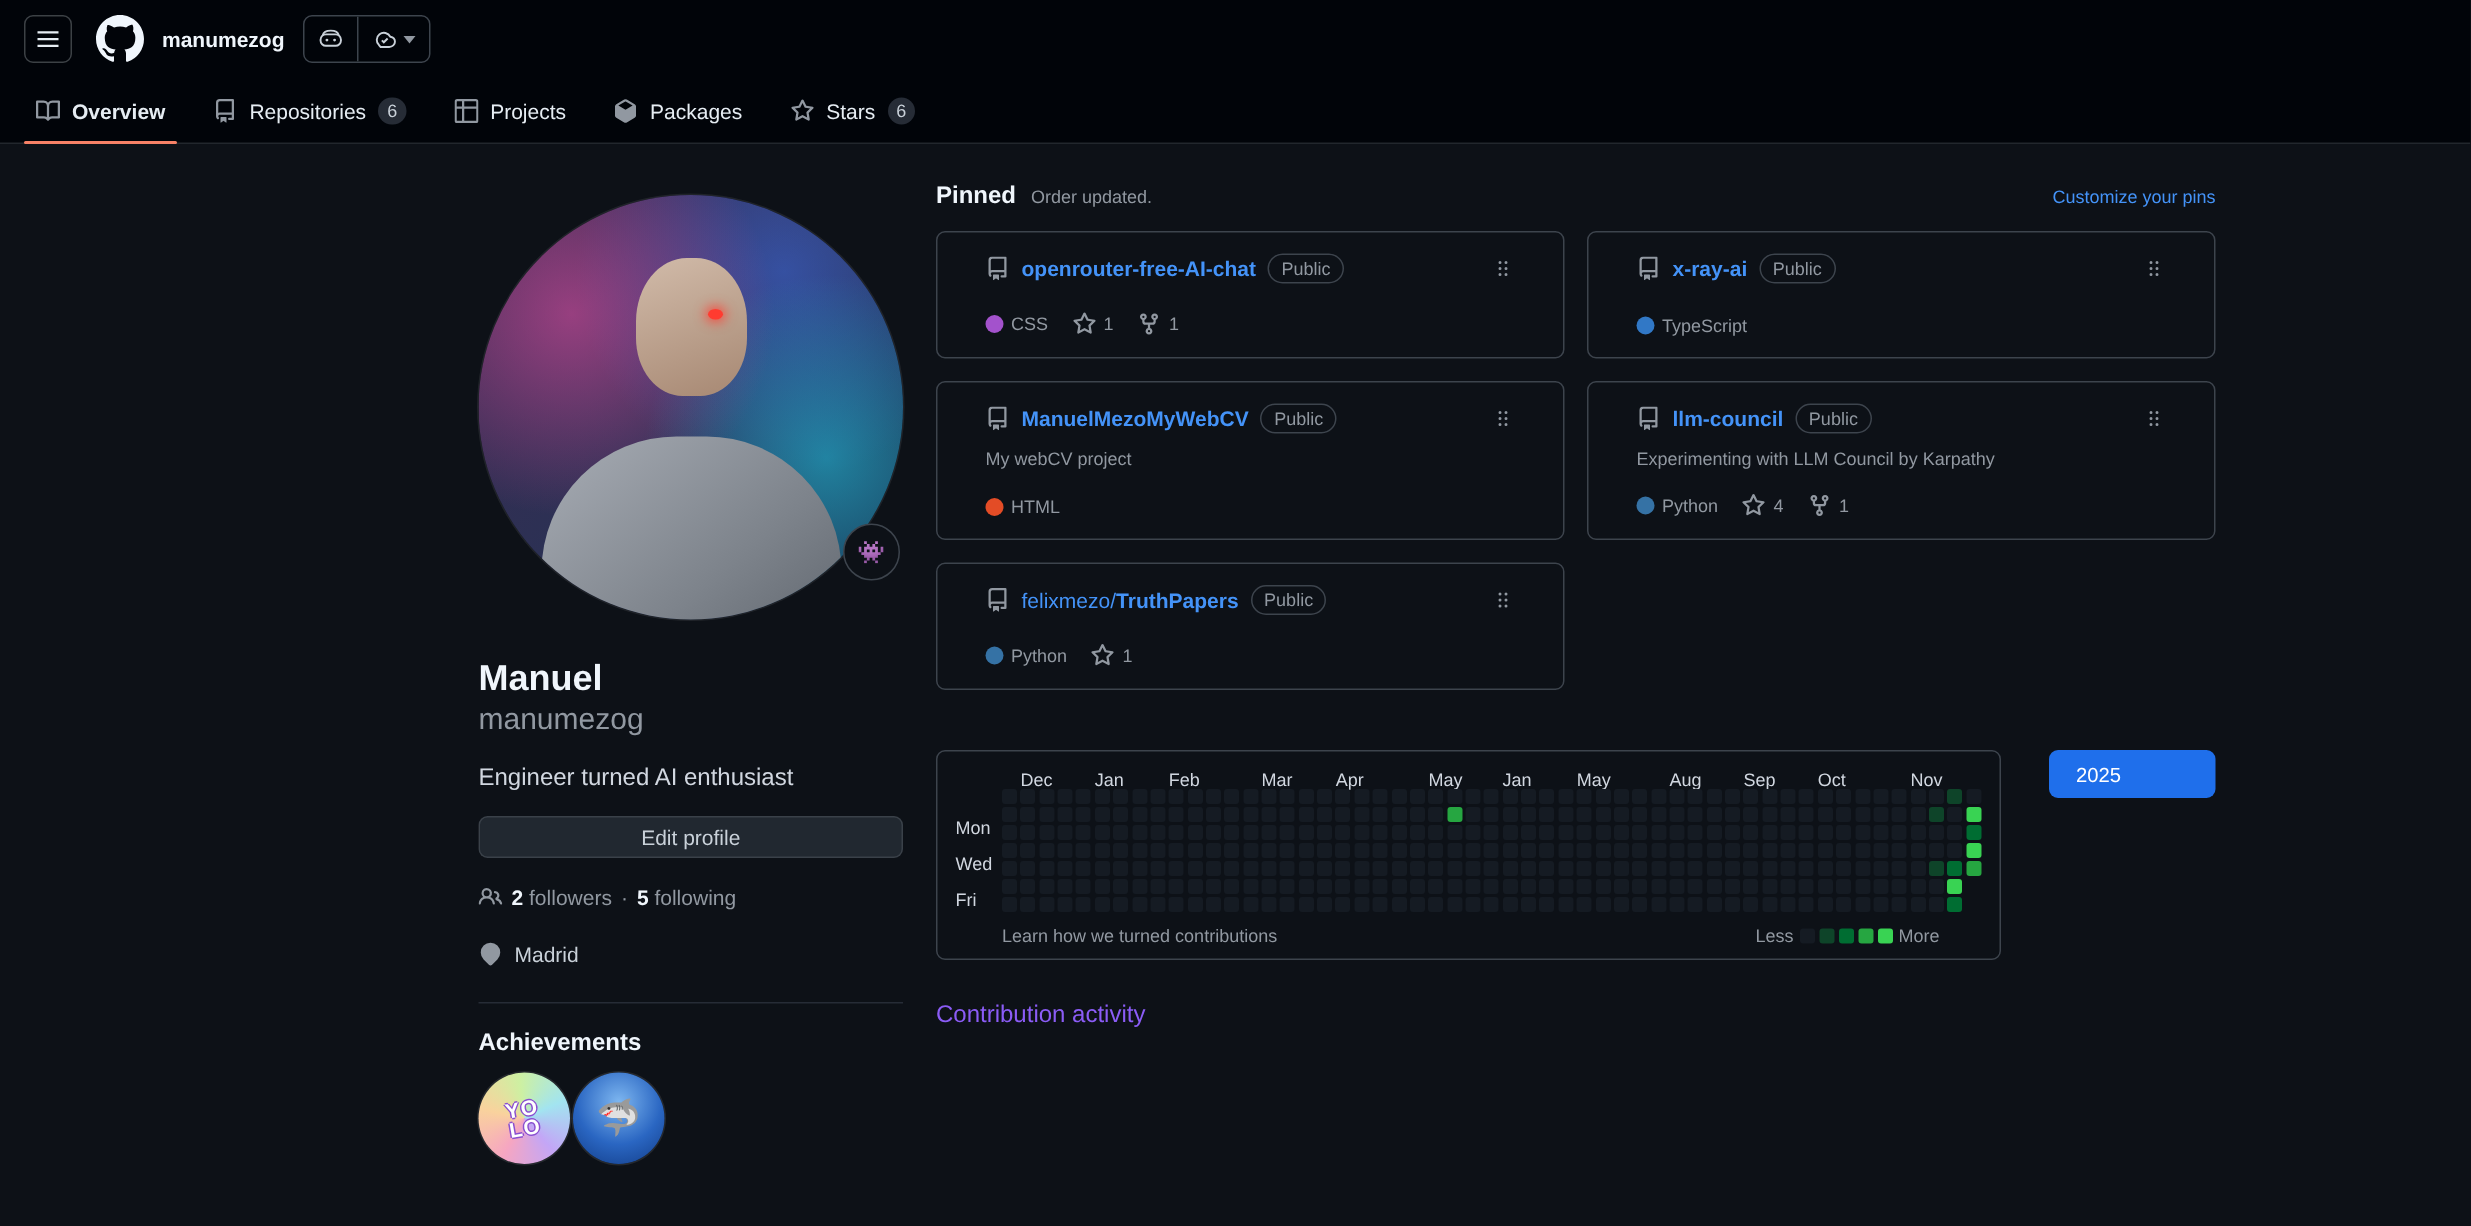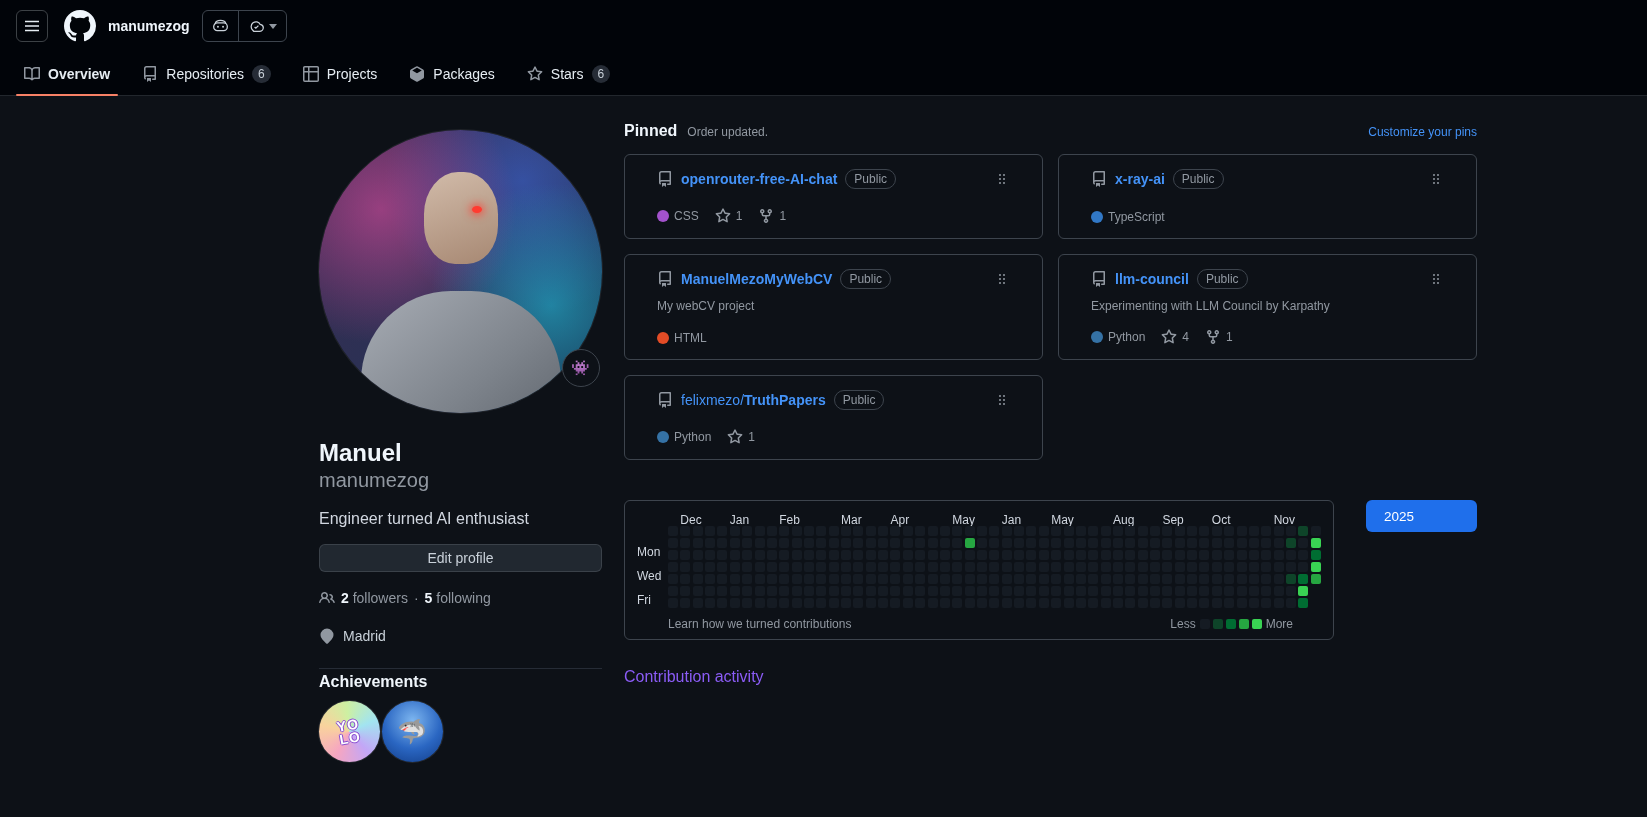--- a/index.html
+++ b/index.html
@@ -96,21 +96,21 @@
   .p-bio { margin-top:18px; font-size:16px; color:#d1d7e0; }
   .edit-btn {
     margin-top:16px; width:100%; height:28px; border-radius:6px; cursor:pointer;
     background:#212830; border:1px solid rgba(240,246,252,.12); color:#c9d1d9;
     font-size:14px; font-weight:500; font-family:inherit;
   }
   .follow-row { margin-top:18px; display:flex; align-items:center; gap:6px; color:#9198a1; font-size:14px; }
   .follow-row b { color:#f0f6fc; font-weight:600; }
   .loc-row { margin-top:22px; display:flex; align-items:center; gap:8px; color:#c9d1d9; font-size:14px; }
   .p-divider { margin-top:24px; border-top:1px solid #262c36; }
-  .ach-title { margin-top:4px; font-size:16px; font-weight:700; color:#f0f6fc; }
+  .ach-title { margin-top:18px; font-size:16px; font-weight:700; color:#f0f6fc; }
   .ach-row { margin-top:10px; display:flex; gap:2px; }
   .badge { width:61px; height:61px; border-radius:50%; display:flex; align-items:center; justify-content:center; cursor:pointer; box-shadow:0 0 0 1px rgba(255,255,255,.1); }
   .badge-yolo {
     background:conic-gradient(from 210deg,#f6a6c1,#f9d29d,#cdf0a2,#a2e4f0,#c3a6f6,#f6a6c1);
   }
   .badge-yolo .yolo-txt {
     font-weight:800; font-size:14px; line-height:13px; color:#fff; transform:rotate(-10deg);
     text-shadow:0 1px 0 #8a4fd0, 1px 0 0 #8a4fd0, -1px 0 0 #8a4fd0, 0 -1px 0 #8a4fd0;
     text-align:center; letter-spacing:1px;
   }

